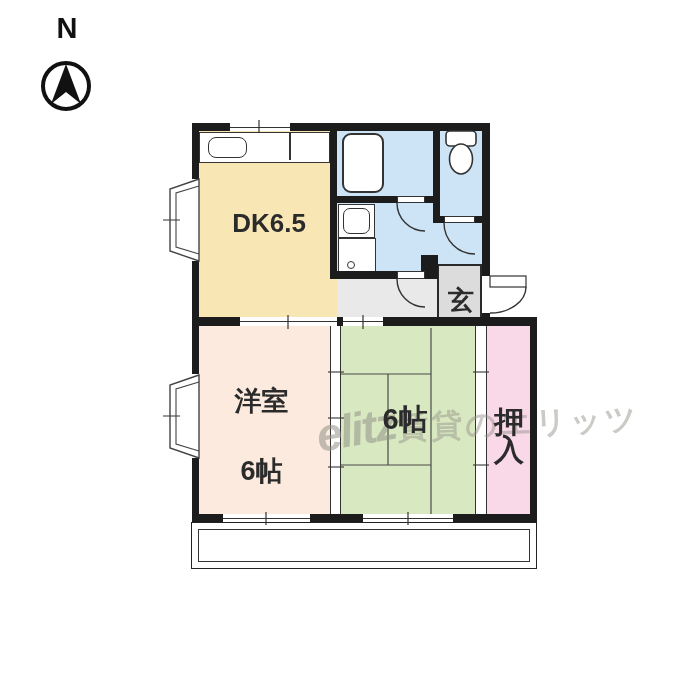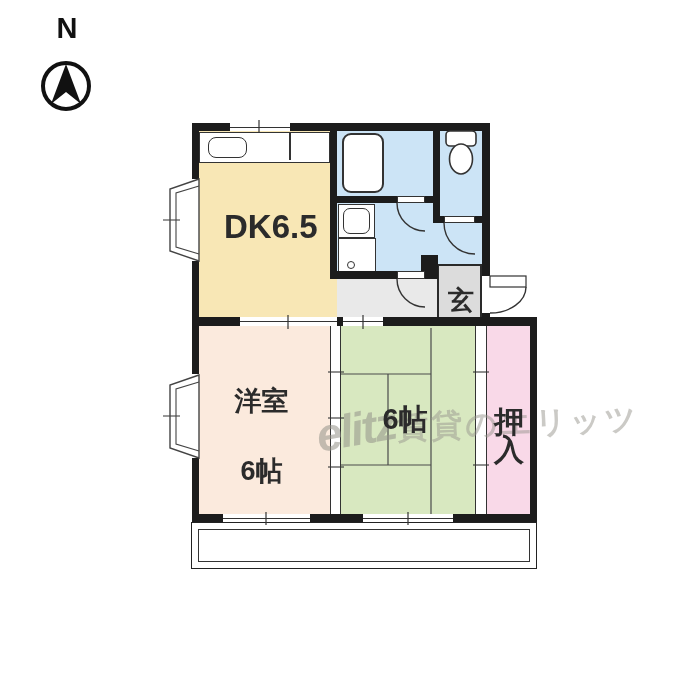--- a/index.html
+++ b/index.html
@@ -20,21 +20,21 @@
   
   .fix{position:absolute;background:#fff;border:2px solid #333;box-sizing:border-box;}
   .fix.thin{border-width:1.5px;}
   
   .opening{position:absolute;background:#fff;box-sizing:border-box;}
   .door-leaf{position:absolute;background:#fff;border:1.2px solid #333;box-sizing:border-box;}
   .pane{position:absolute;left:0;right:0;top:45%;border-top:1.2px solid #333;height:0;}
   .track{position:absolute;background:#fff;border-left:1.5px solid #333;border-right:1.5px solid #333;box-sizing:border-box;}
   
   .lbl{position:absolute;color:#2b2b2b;font-weight:bold;text-align:center;white-space:pre-line;}
-  .lbl-dk{left:224px;top:208px;width:90px;font-size:33px;}
+  .lbl-dk{left:224px;top:208px;width:90px;font-size:26px;}
   .lbl-west{left:214px;top:384px;width:95px;font-size:27px;line-height:35px;}
   .lbl-tatami{left:364px;top:400px;width:82px;font-size:29px;}
   .lbl-closet{left:494px;top:408px;width:30px;font-size:30px;line-height:28px;word-break:break-all;}
   .lbl-genkan{left:446px;top:283px;width:30px;font-size:26px;}
   .lbl-balcony{left:250px;top:529px;width:212px;font-size:25px;letter-spacing:2px;}
   .lbl-north{left:50px;top:12px;width:34px;font-size:29px;color:#111;}
   
   .watermark{position:absolute;left:316px;top:398px;display:flex;align-items:center;gap:2px;
              transform:rotate(-2deg);pointer-events:none;}
   .wm-logo{font-size:46px;font-weight:bold;font-style:italic;color:rgba(148,145,137,0.55);

